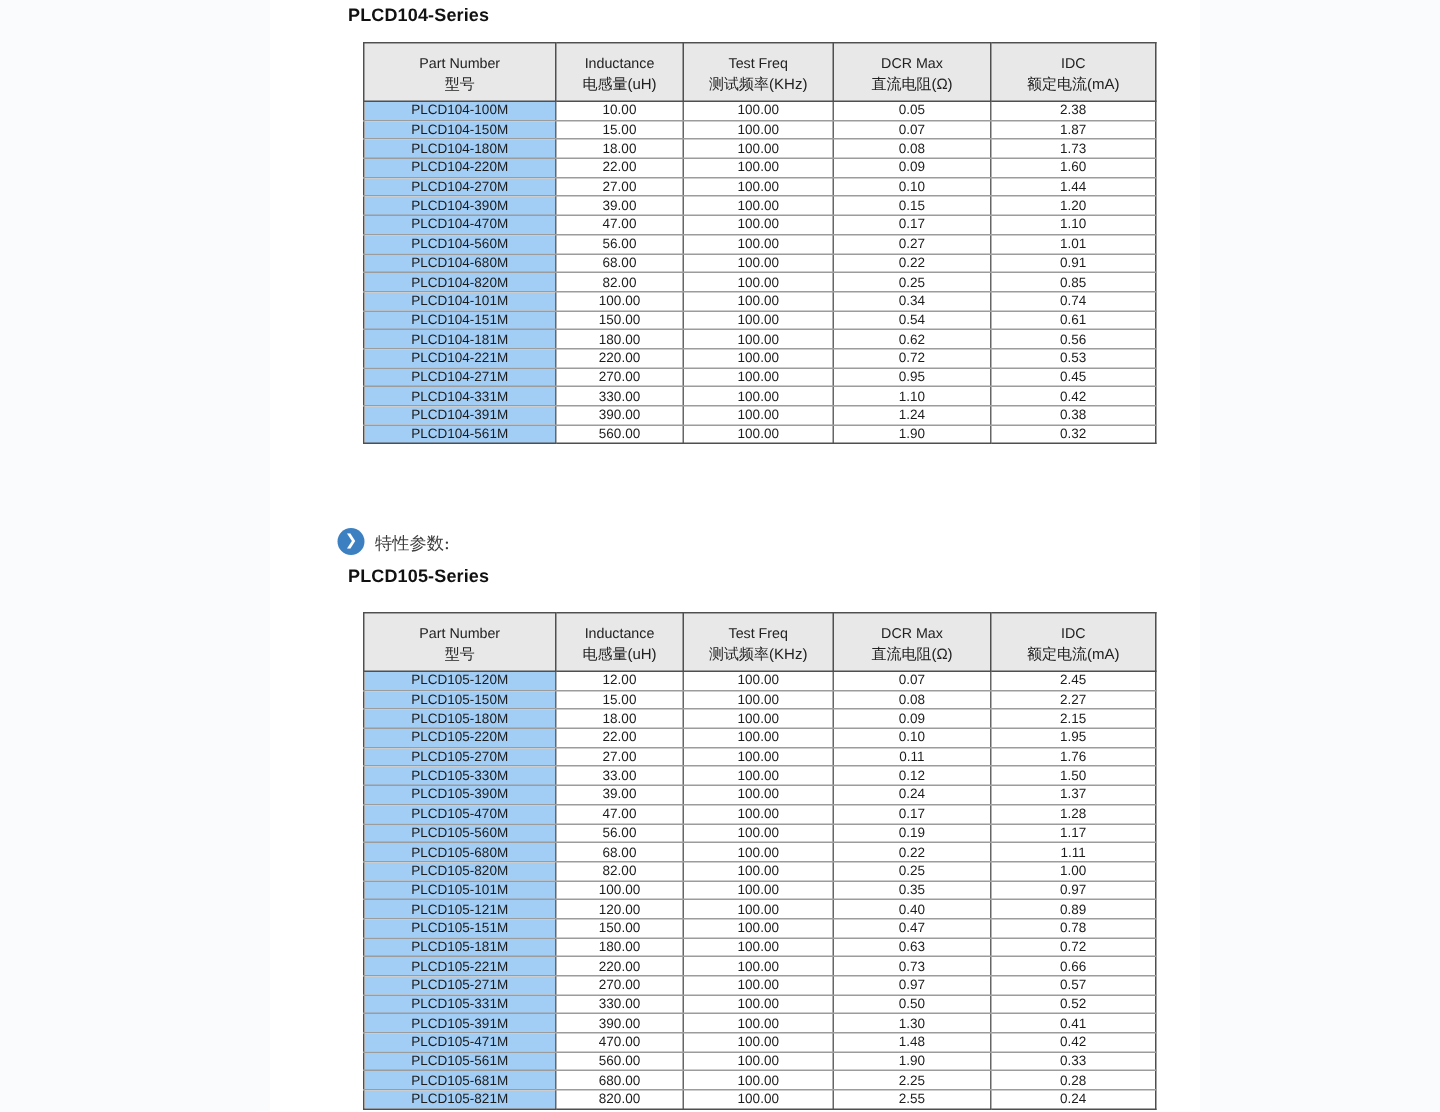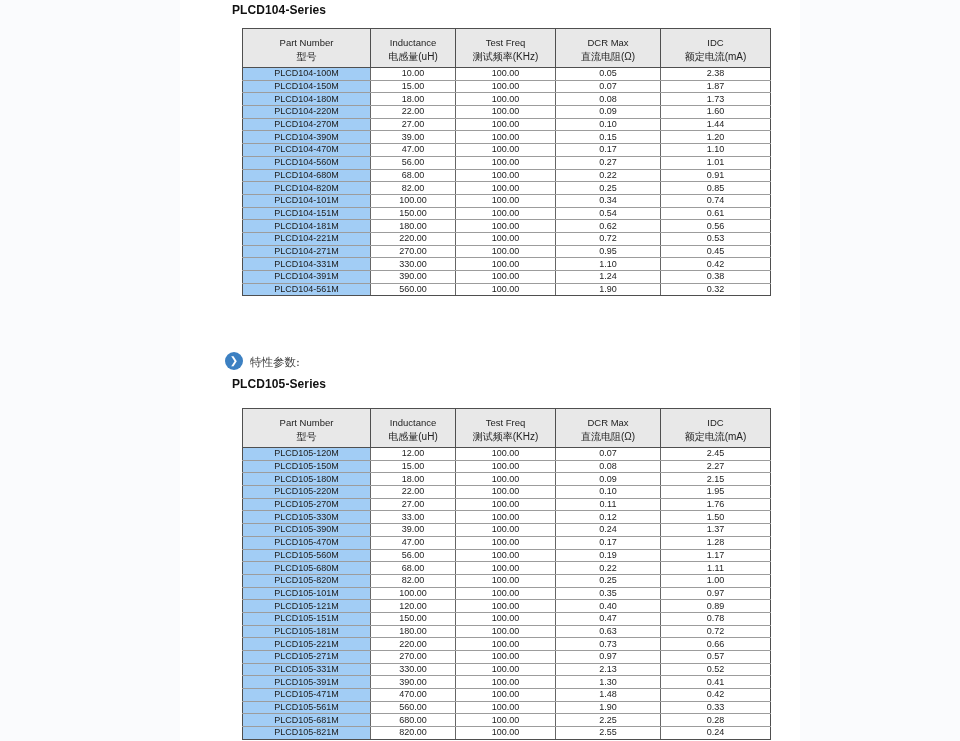--- a/index.html
+++ b/index.html
@@ -379,21 +379,21 @@
           <td class="pn">PLCD105-271M</td>
           <td>270.00</td>
           <td>100.00</td>
           <td>0.97</td>
           <td>0.57</td>
         </tr>
         <tr>
           <td class="pn">PLCD105-331M</td>
           <td>330.00</td>
           <td>100.00</td>
-          <td>2.13</td>
+          <td>0.50</td>
           <td>0.52</td>
         </tr>
         <tr>
           <td class="pn">PLCD105-391M</td>
           <td>390.00</td>
           <td>100.00</td>
           <td>1.30</td>
           <td>0.41</td>
         </tr>
         <tr>

